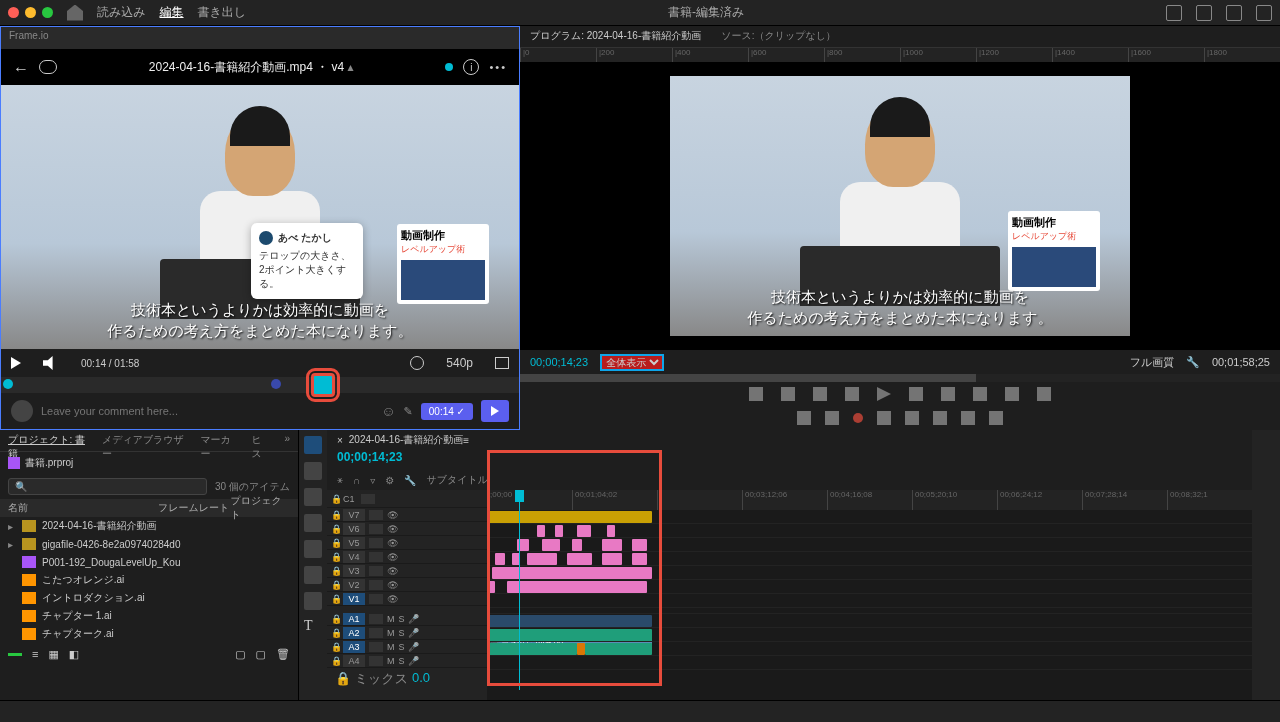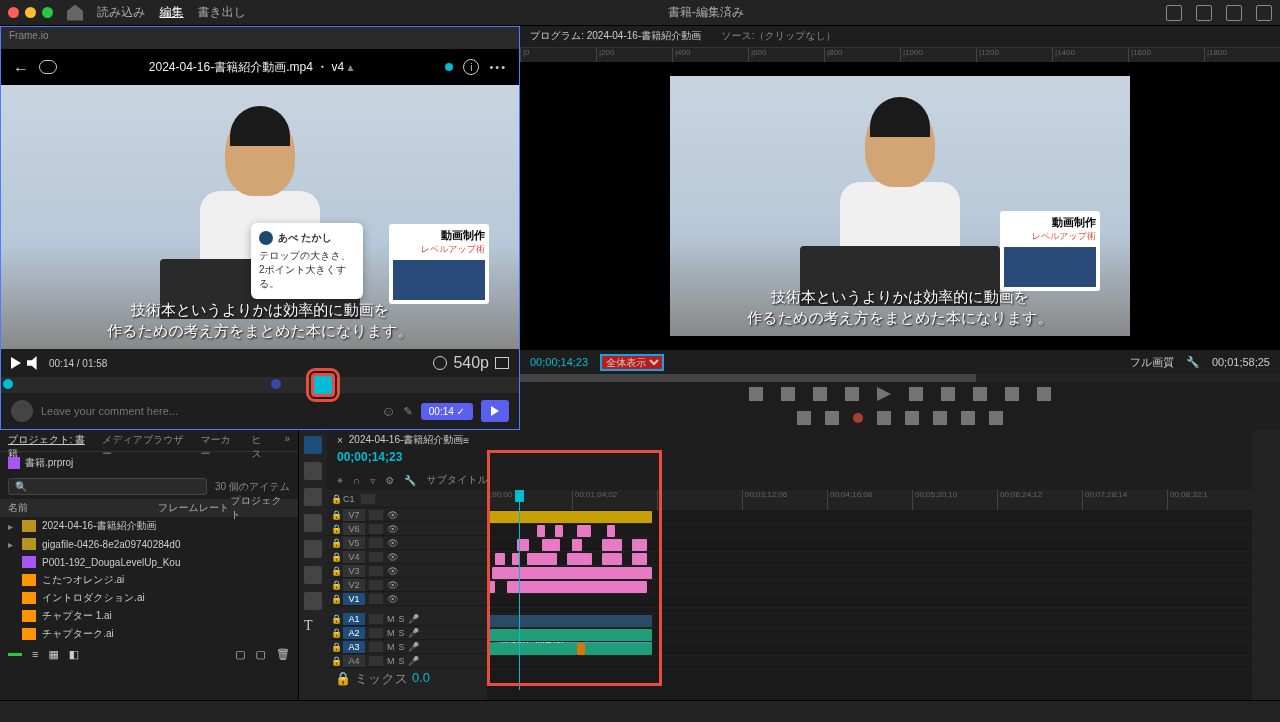--- a/index.html
+++ b/index.html
@@ -21,28 +21,28 @@
 .fio-bar .bubble{width:18px;height:14px;border:1.5px solid #ccc;border-radius:7px}
 .fio-bar .title{flex:1;text-align:center;font-size:12px;color:#eee}
 .fio-bar .info{width:16px;height:16px;border:1.5px solid #ccc;border-radius:50%;display:flex;align-items:center;justify-content:center;font-size:10px}
 .fio-bar .more{color:#ccc;letter-spacing:2px}
 .fio-vid{flex:1;background:linear-gradient(#c8d4e0 0%,#b8c8d8 60%,#888 100%);position:relative;display:flex;align-items:flex-end}
 .person{position:absolute;left:50%;top:10%;transform:translateX(-50%);width:120px;height:180px}
 .head{width:70px;height:85px;background:#d4a574;border-radius:50% 50% 40% 40%;margin:0 auto;position:relative}
 .hair{position:absolute;top:-5px;left:5px;right:5px;height:40px;background:#1a1a1a;border-radius:40px 40px 0 0}
 .body{width:120px;height:90px;background:#f0f0f0;border-radius:20px 20px 0 0;margin-top:-5px}
 .laptop{position:absolute;bottom:30px;left:50%;transform:translateX(-50%);width:200px;height:60px;background:#2a2a2a;border-radius:4px 4px 0 0}
-.book{position:absolute;bottom:45px;right:30px;width:100px;height:80px;background:#fff;border-radius:3px;padding:4px;font-size:9px;color:#000;text-align:right}
+.book{position:absolute;bottom:45px;right:30px;width:92px;height:80px;background:#fff;border-radius:3px;padding:4px;font-size:9px;color:#000;text-align:left}
 .book .b1{font-weight:bold;font-size:11px}
 .book .b2{color:#e74c3c;font-size:9px}
 .subtitle{position:absolute;bottom:8px;left:0;right:0;text-align:center;color:#fff;text-shadow:1px 1px 2px #000;font-size:15px;line-height:1.4}
 .comment-pop{position:absolute;bottom:50px;left:250px;width:112px;background:#fff;color:#333;border-radius:6px;padding:8px;font-size:10px;box-shadow:0 2px 8px rgba(0,0,0,.3)}
 .comment-pop .author{display:flex;align-items:center;gap:5px;margin-bottom:4px}
 .comment-pop .av{width:14px;height:14px;background:#1c4a6e;border-radius:50%}
-.fio-ctrl{height:28px;display:flex;align-items:center;padding:0 10px;gap:6px;background:#1e1e1e}
+.fio-ctrl{height:28px;display:flex;align-items:center;padding:0 10px;gap:22px;background:#1e1e1e}
 .play{width:0;height:0;border-left:10px solid #fff;border-top:6px solid transparent;border-bottom:6px solid transparent}
 .vol{width:16px;height:14px;background:#fff;clip-path:polygon(0 30%,30% 30%,60% 0,60% 100%,30% 70%,0 70%)}
 .fio-ctrl .time{font-size:10px;color:#ccc}
 .fio-ctrl .sp{flex:1}
 .gear{width:14px;height:14px;border:1.5px solid #ccc;border-radius:50%}
 .fs{width:14px;height:12px;border:1.5px solid #ccc}
 .fio-tl{height:16px;background:#2a2a2a;position:relative}
 .fio-tl .m1{position:absolute;left:2px;top:2px;width:10px;height:10px;background:#00bcd4;border-radius:50%}
 .fio-tl .m2{position:absolute;left:270px;top:2px;width:10px;height:10px;background:#3949ab;border-radius:50%}
 .fio-tl .m3{position:absolute;left:310px;top:-4px;width:24px;height:24px;background:#00bcd4;border:3px solid #e74c3c;border-radius:4px;outline:3px solid #e74c3c;outline-offset:2px}
@@ -171,21 +171,21 @@
           </div>
         <div>テロップの大きさ、2ポイント大きくする。</div>
       </div>
     </div>
     <div class="fio-ctrl">
       <div class="play"></div>
       <div class="vol"></div>
       <span class="time">00:14 / 01:58</span>
       <span class="sp"></span>
       <div class="gear"></div>
-      <span style="font-size:16px">540p</span>
+      <span style="font-size:12px">540p</span>
       <div class="fs"></div>
     </div>
     <div class="fio-tl">
       <div class="m1"></div>
       <div class="m2"></div>
       <div class="m3"></div>
     </div>
     <div class="fio-cmt">
       <div class="av"></div>
       <input placeholder="Leave your comment here..." style="">

